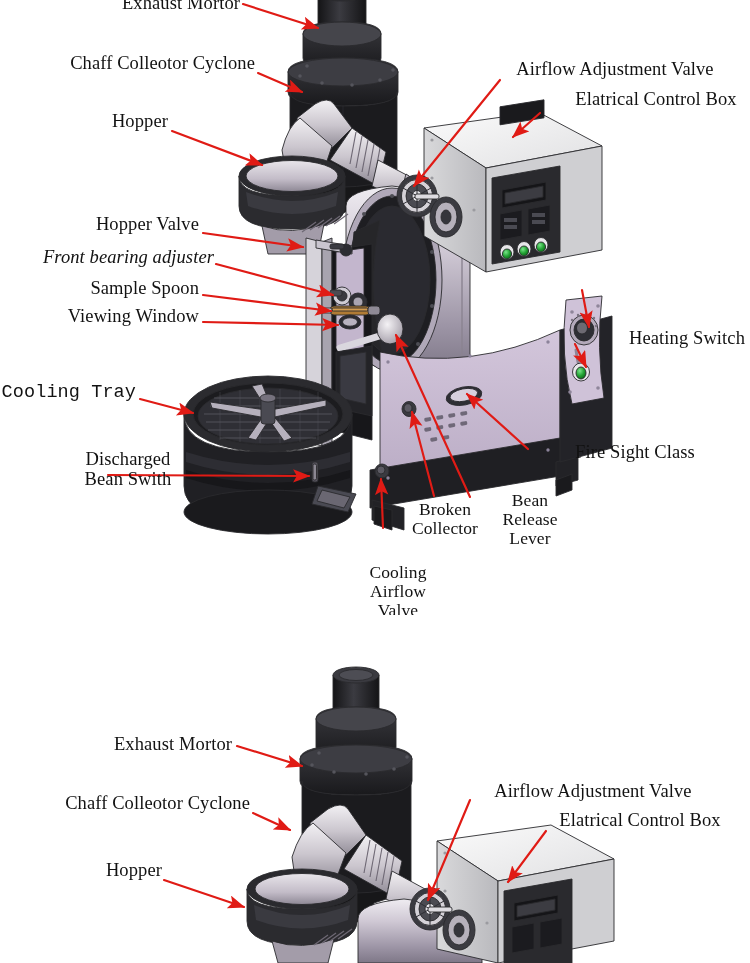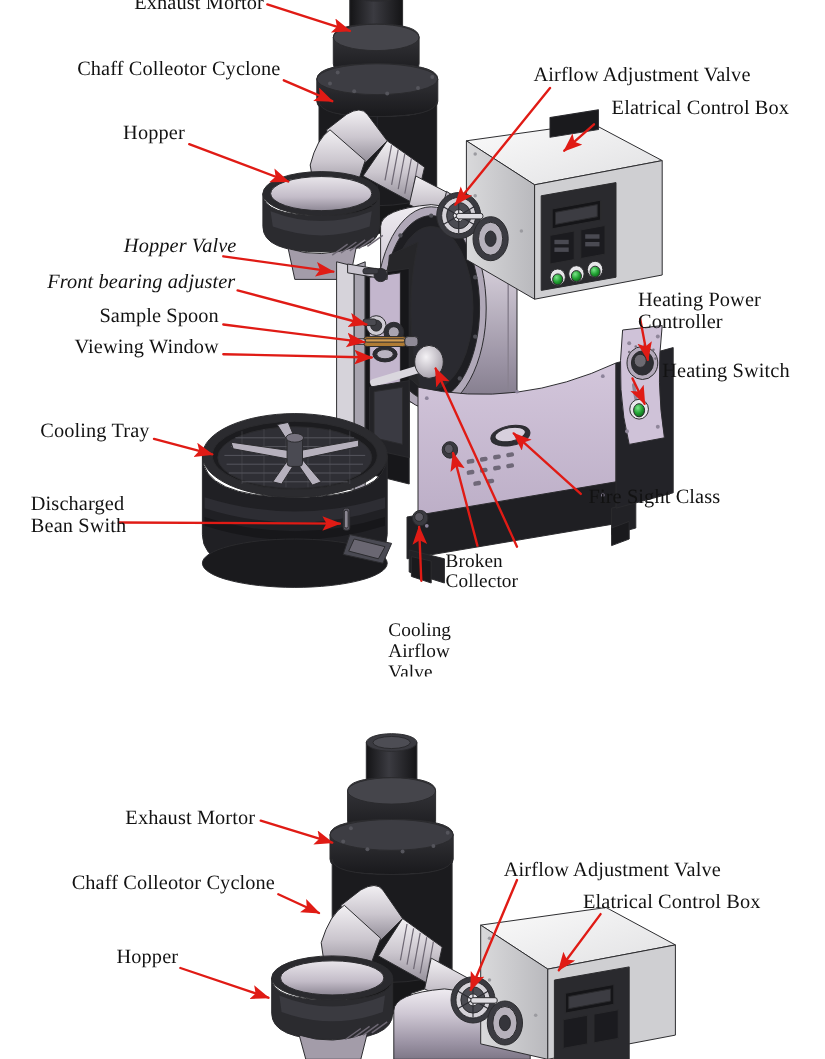--- a/index.html
+++ b/index.html
@@ -19,21 +19,21 @@
   .label{
     position:absolute;
     font-family:"Liberation Serif","DejaVu Serif",serif;
     color:#121212;
     line-height:1.08;
     white-space:pre;
     letter-spacing:.1px;
   }
   .l18{font-size:18.5px;}
   .l17{font-size:17.5px;}
-  .tl{text-align:left;}
+  .tl{text-align:center;}
   .tr{text-align:right;}
 </style>
 </head>
 <body>
 
 <div class="diagram" id="diagram-top">
 
   <svg class="svg-layer" width="750" height="615" viewBox="0 0 750 615">
     <defs>
       <linearGradient id="gDrum" x1="0" y1="0" x2="0" y2="1">
@@ -401,33 +401,33 @@
       <path d="M528 449 L467 394"></path>
       <path d="M434 496 L412 412"></path>
       <path d="M470 497 L396 335"></path>
       <path d="M383 528 L381 479"></path>
     </g>
   </svg>
 
   <div class="label l18 tr" style="left:0;top:-6px;width:240px;">Exhaust Mortor</div>
   <div class="label l18 tr" style="left:0;top:54px;width:255px;">Chaff Colleotor Cyclone</div>
   <div class="label l18 tr" style="left:0;top:112px;width:168px;">Hopper</div>
-  <div class="label l18 tr" style="left:16px;top:215px;width:199px;font-style:italic;">Hopper Valve</div>
+  <div class="label l18 tr" style="left:0;top:215px;width:199px;">Hopper Valve</div>
   <div class="label l18 tr" style="left:0;top:248px;width:214px;font-style:italic;">Front bearing adjuster</div>
   <div class="label l18 tr" style="left:0;top:307px;width:199px;">Viewing Window</div>
   <div class="label l18 tr" style="left:0;top:279px;width:199px;">Sample Spoon</div>
-  <div class="label l18 tr" style="left:0;top:383px;width:136px;">Cooling Tray</div>
+  <div class="label l18 tr" style="left:0;top:383px;width:136px;font-family:Liberation Mono, monospace;">Cooling Tray</div>
   <div class="label l18 tl" style="left:28px;top:450px;width:200px;"><span>Discharged</span><br><span>Bean Swith</span></div>
 
   <div class="label l18 tl" style="left:485px;top:60px;width:260px;">Airflow Adjustment Valve</div>
   <div class="label l18 tl" style="left:556px;top:90px;width:200px;">Elatrical Control Box</div>
-  <div class="label l18 tl" style="left:580px;top:264px;width:170px;"><span>Heating Power</span><br><span>Controller</span></div>
   <div class="label l18 tl" style="left:602px;top:329px;width:170px;">Heating Switch</div>
   <div class="label l18 tl" style="left:535px;top:443px;width:200px;">Fire Sight Class</div>
   <div class="label l17 tl" style="left:405px;top:500px;width:80px;"><span>Broken</span><br><span>Collector</span></div>
+  <div class="label l17 tl" style="left:485px;top:491px;width:90px;"><span>Bean</span><br><span>Release</span><br><span>Lever</span></div>
   <div class="label l17 tl" style="left:353px;top:534px;width:90px;margin-top:29px;"><span>Cooling</span><br><span>Airflow</span><br><span>Valve</span></div>
 </div>
 
 <div class="diagram" id="diagram-bottom">
 
   <svg class="svg-layer" width="750" height="318" viewBox="0 0 750 318">
     <g stroke="#2a2a2e" stroke-width="0.9" stroke-linejoin="round">
 
       <rect x="333" y="30" width="46" height="48" fill="url(#gCyl)"></rect>
       <ellipse cx="356" cy="30" rx="23" ry="8" fill="#3a3a40"></ellipse>

